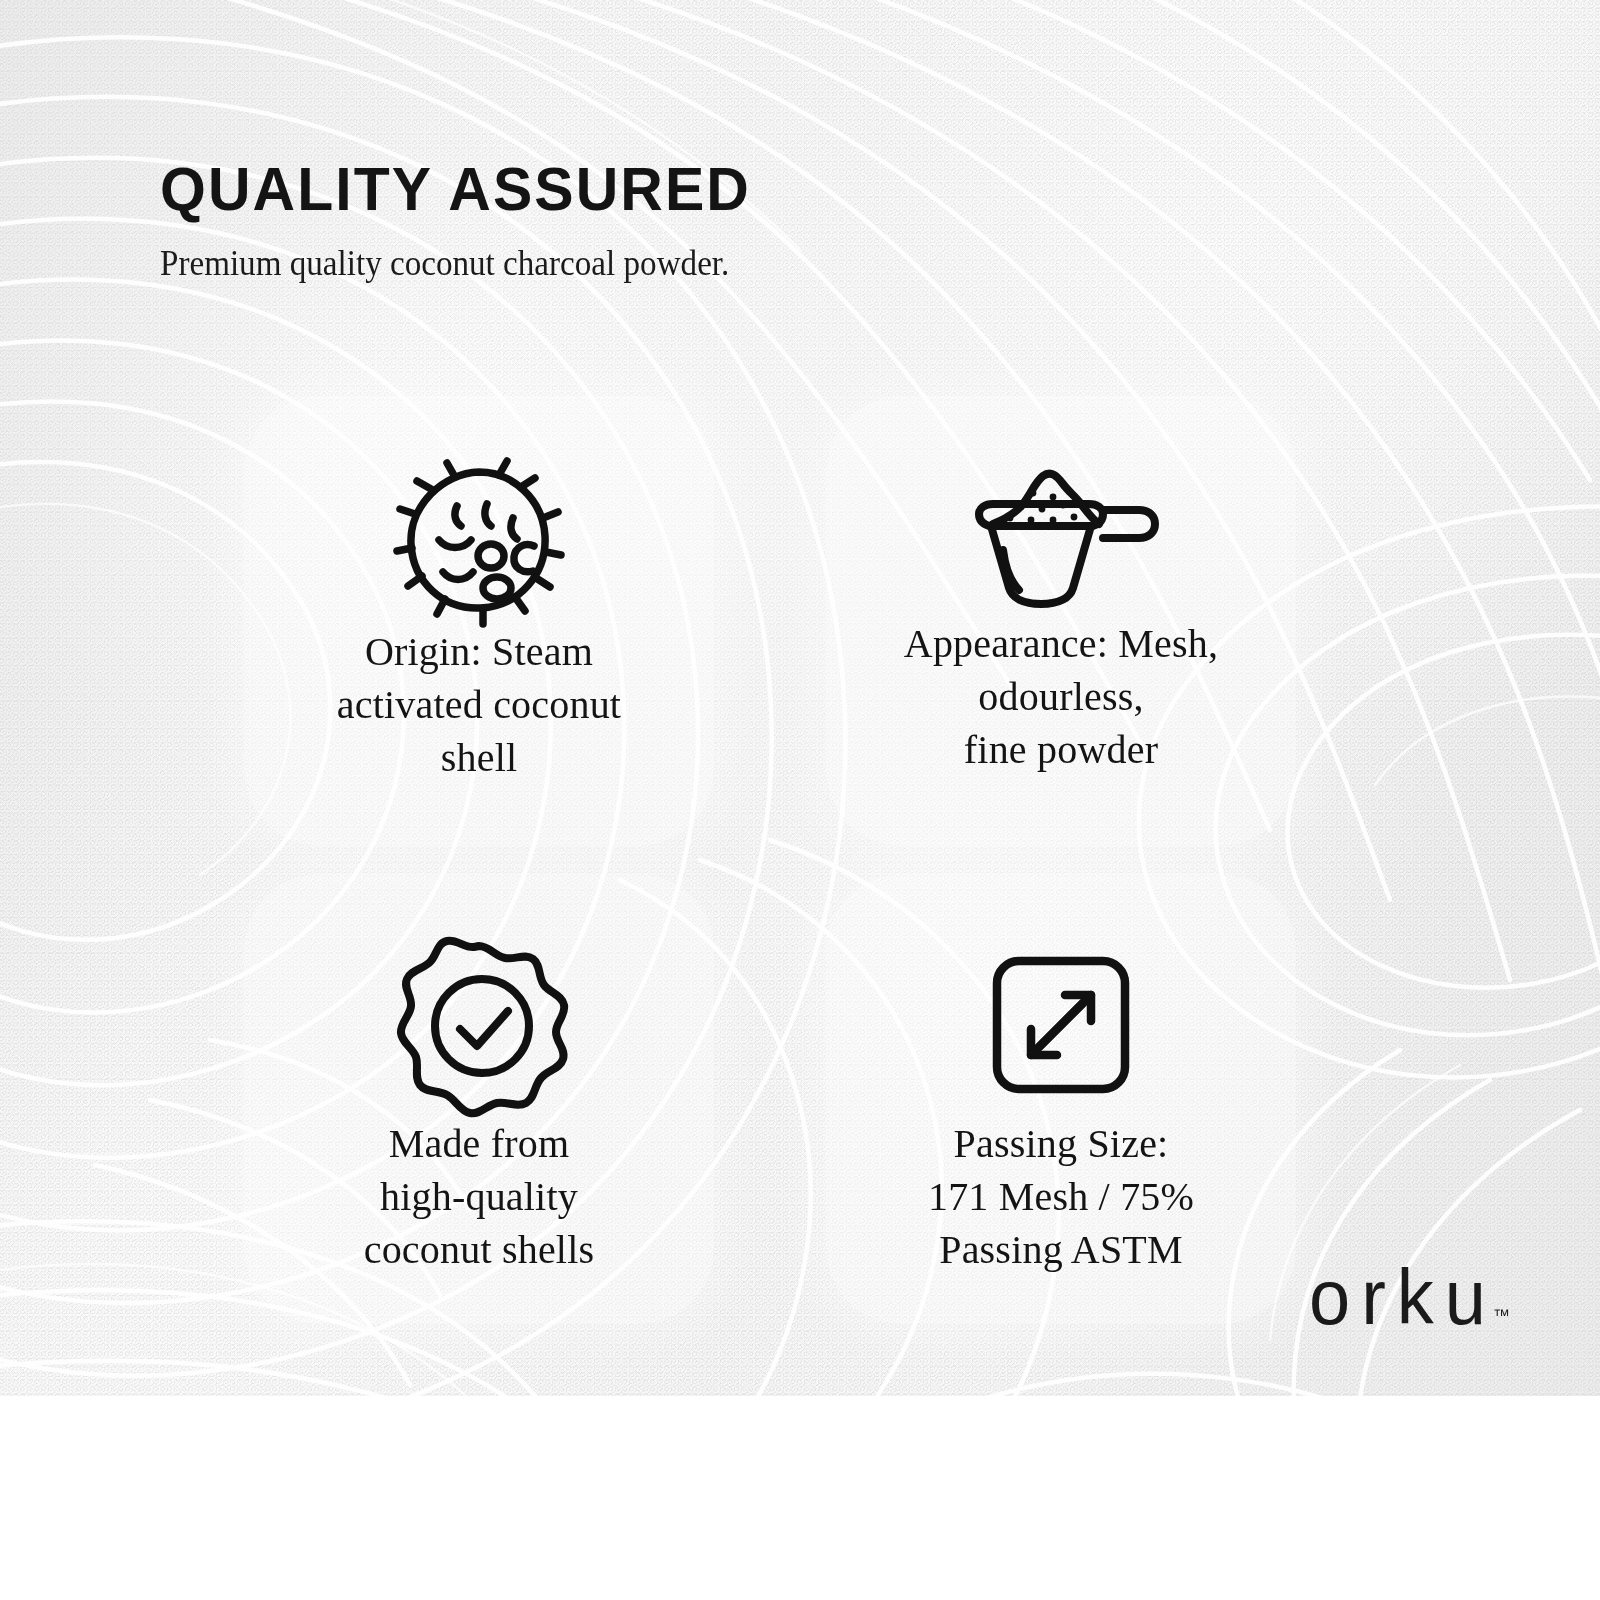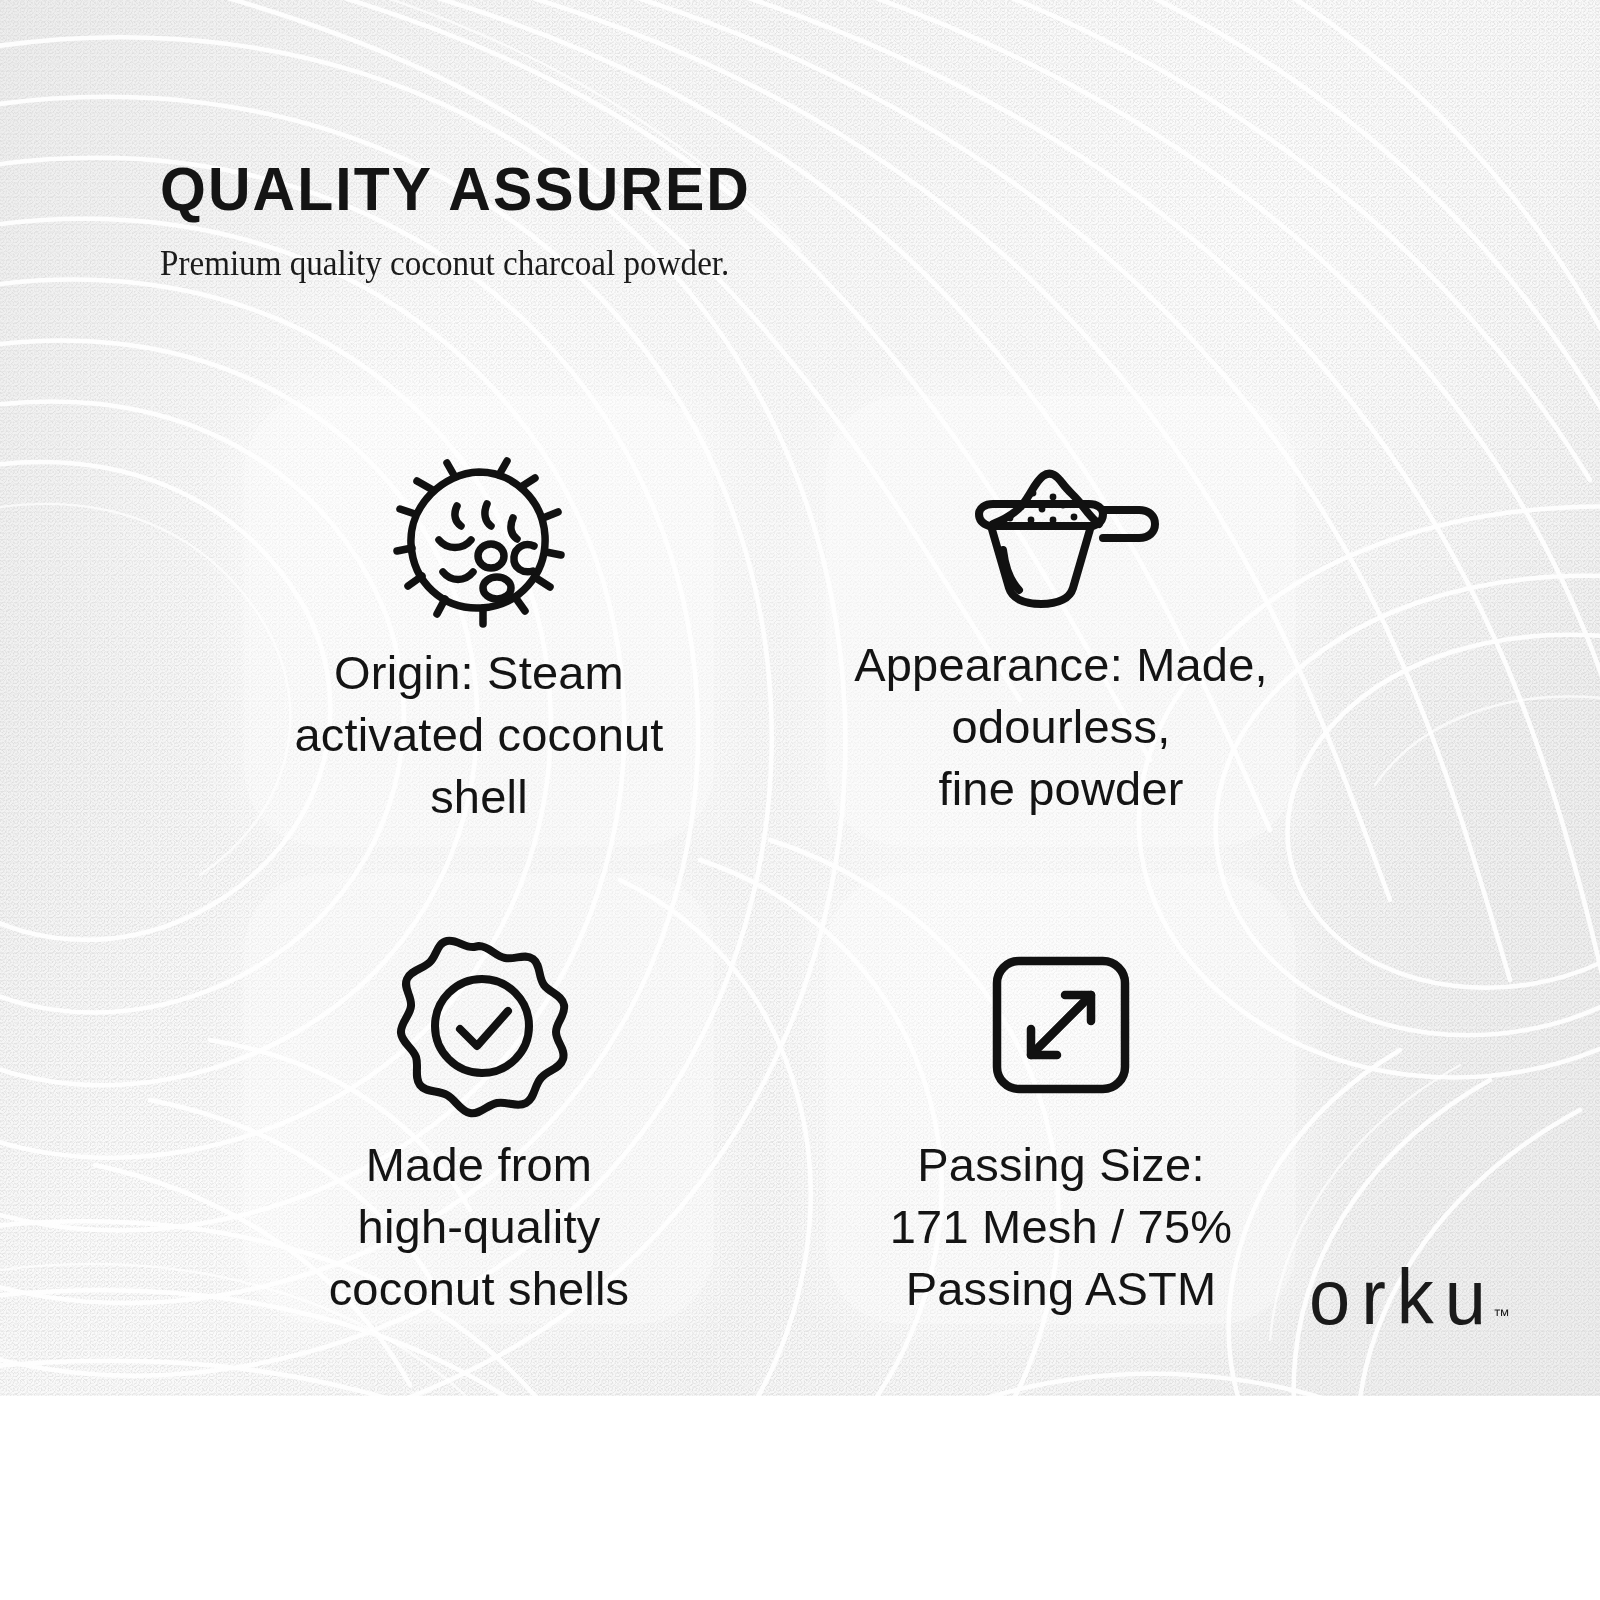--- a/index.html
+++ b/index.html
@@ -107,24 +107,23 @@
     padding-top: 58px;
     box-sizing: border-box;
   }
   .icon-wrap {
     height: 172px;
     display: flex;
     align-items: center;
     justify-content: center;
   }
   .card-label {
-    margin-top: 16px;
     text-align: center;
-    font-family: Liberation Sans, sans-serif;
-    font-size: 47px;
+    font-family: Liberation Serif, serif;
+    font-size: 40px;
     line-height: 1.32;
     color: #141414;
     letter-spacing: 0.2px;
     padding: 0 18px;
   }
   .card-label .ln { display: block; white-space: nowrap; }
 
   
   .card--r1c2 { padding-top: 50px; }
   .card--r2c1 .icon-wrap { height: 186px; }
@@ -295,21 +294,21 @@
             <circle cx="79" cy="57" r="3.4"></circle>
             <circle cx="100" cy="53" r="3.4"></circle>
             <circle cx="47" cy="66" r="3.4"></circle>
             <circle cx="68" cy="68" r="3.4"></circle>
             <circle cx="90" cy="68" r="3.4"></circle>
             <circle cx="111" cy="65" r="3.4"></circle>
           </g>
         </svg>
       </div>
       <div class="card-label">
-        <span class="ln">Appearance: Made,</span>
+        <span class="ln">Appearance: Mesh,</span>
         <span class="ln">odourless,</span>
         <span class="ln">fine powder</span>
       </div>
     </div>
 
     <div class="card card--r2c1">
       <div class="icon-wrap">
         <svg width="170" height="170" viewBox="0 0 170 170">
           <g fill="none" stroke="#111111" stroke-width="8" stroke-linecap="round" stroke-linejoin="round">
 

